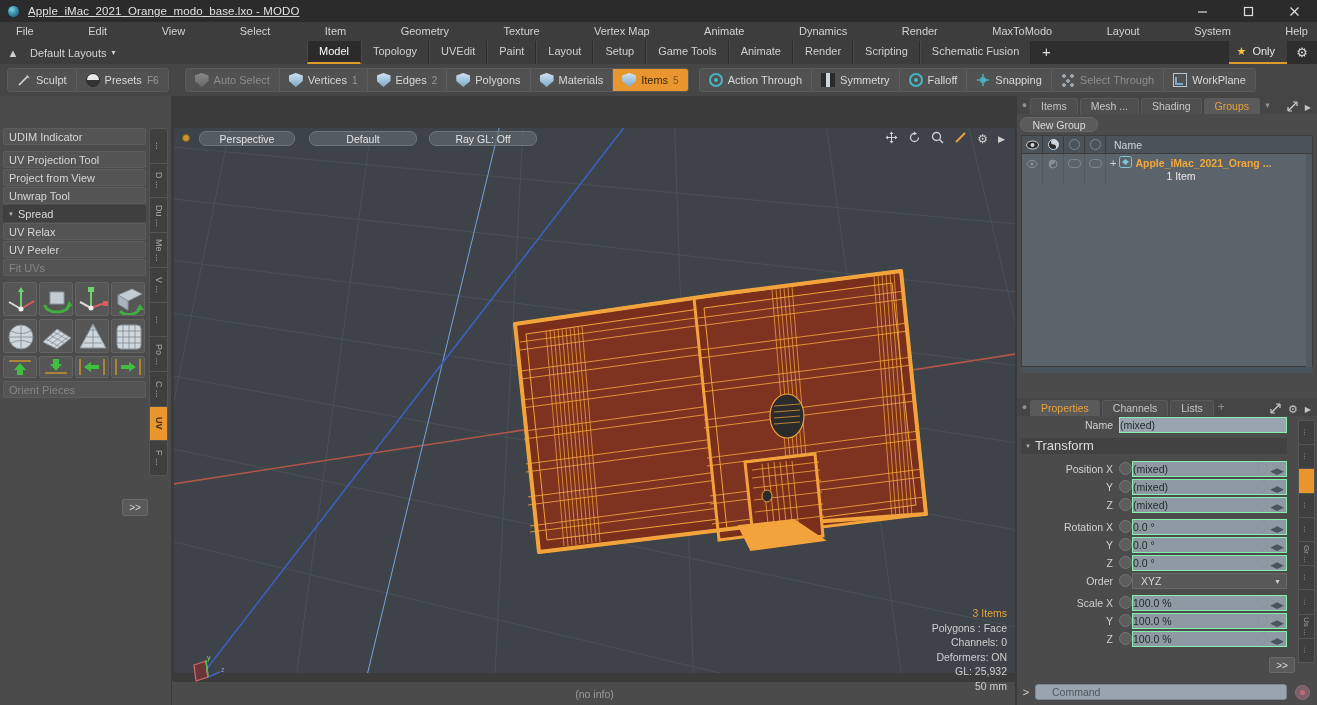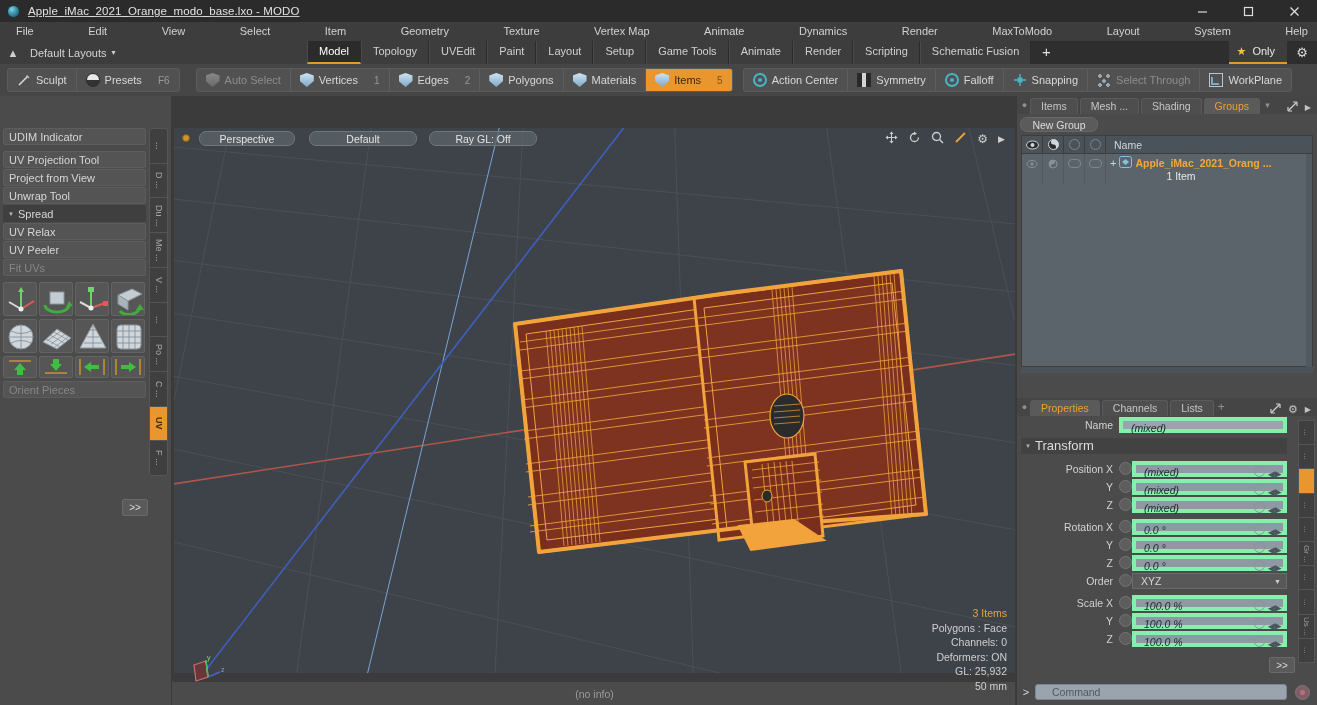--- a/index.html
+++ b/index.html
@@ -79,21 +79,21 @@
     background: #515151; border: 1px solid #5b5b5b; border-radius: 3px; overflow: hidden;
   }
   .mb-btn {
     display: flex; align-items: center; gap: 5px; height: 24px; padding: 0 9px;
     font-size: 11px; color: #d8d8d8; border-right: 1px solid #5e5e5e;
     white-space: nowrap;
   }
   .mb-btn:last-child { border-right: none; }
   .mb-btn.dim { color: #8d8d8d; }
   .mb-btn.active { background: #e9962e; color: #3a2a0c; }
-  .mb-btn .cnt { color: #9a9a9a; font-size: 10px; margin-left: 11px; }
+  .mb-btn .cnt { color: #9a9a9a; font-size: 10px; margin-left: 0; }
   .mb-btn.active .cnt { color: #7a5413; }
   .ico { width: 14px; height: 14px; display: inline-block; position: relative; flex: none; }
 
   
   .ico-shield { background: linear-gradient(#cfe3f2, #7fa8c6); clip-path: polygon(50% 0,100% 18%,100% 58%,50% 100%,0 58%,0 18%); }
   .ico-shield.grey { background: linear-gradient(#888,#6a6a6a); }
   .ico-circle-dark { border-radius: 50%; background: linear-gradient(#e8e8e8 50%, #333 50%); border:1px solid #2a2a2a;}
   .ico-teal { border-radius: 50%; border: 2px solid #49b5c4; }
   .ico-teal::after { content:''; position:absolute; left:3px; top:3px; width:4px; height:4px; border-radius:50%; background:#49b5c4;}
   .ico-sym { background: linear-gradient(90deg,#2a2a2a 0 35%, #cfd6db 35% 65%, #2a2a2a 65% 100%); }
@@ -222,22 +222,22 @@
   .circ { width: 11px; height: 11px; border-radius: 50%; border: 1px solid #7d868d; }
   .rnd { width: 13px; height: 9px; border-radius: 4px; border: 1px solid #7d868d; }
 
   
   .props { position: absolute; top: 302px; left: 0; width: 300px; height: 307px; }
   .prop-body { position: absolute; top: 18px; left: 4px; width: 290px; }
   .prow { display: flex; align-items: center; height: 17px; margin-bottom: 1px; }
   .plabel { width: 98px; text-align: right; padding-right: 6px; font-size: 10.5px; color: #d2d2d2; }
   .pradio { width: 13px; height: 13px; border-radius: 50%; background: #5d5d5d; border: 1px solid #757575; flex:none;}
   .pfield {
-    flex: 1; height: 16px; line-height: 15px; background: #99a4ae; border: 4px solid #86efac;
-    padding-left: 8px; font-size: 10.5px; color: #242a30; position: relative; font-style: italic;
+    flex: 1; height: 16px; line-height: 15px; background: #99a4ae; border: 1px solid #86efac;
+    font-size: 10.5px; color: #242a30; position: relative;
   }
   .pfield.name { background:#99a4ae; }
   .pfield.sel { background: #8e99a3; }
   .pfield .ghost { position:absolute; right: 18px; top: 1px; width:11px;height:11px;border-radius:50%; border:1px solid #8a949d;}
   .pfield .arrows { position:absolute; right: 2px; top: 2px; font-size: 9px; color:#4a545d; }
   .pdropdown {
     flex: 1; height: 16px; line-height: 15px; background: #585858; border: 1px solid #6a6a6a;
     padding-left: 8px; font-size: 10.5px; color: #d7d7d7; position: relative;
   }
   .pdropdown::after { content:'▼'; position:absolute; right: 5px; top: 0px; font-size: 7px; color:#cfcfcf;}
@@ -381,21 +381,21 @@
       <div class="mb-btn active">
         <span class="ico ico-shield"></span>
         <span>Items</span>
         <span class="cnt">5</span>
       </div>
     </div>
 
     <div class="mb-group" style="margin-left:10px;">
       <div class="mb-btn">
         <span class="ico ico-teal"></span>
-        <span>Action Center</span>
+        <span>Action Through</span>
       </div>
       <div class="mb-btn">
         <span class="ico ico-sym"></span>
         <span>Symmetry</span>
       </div>
       <div class="mb-btn">
         <span class="ico ico-teal"></span>
         <span>Falloff</span>
       </div>
       <div class="mb-btn">

